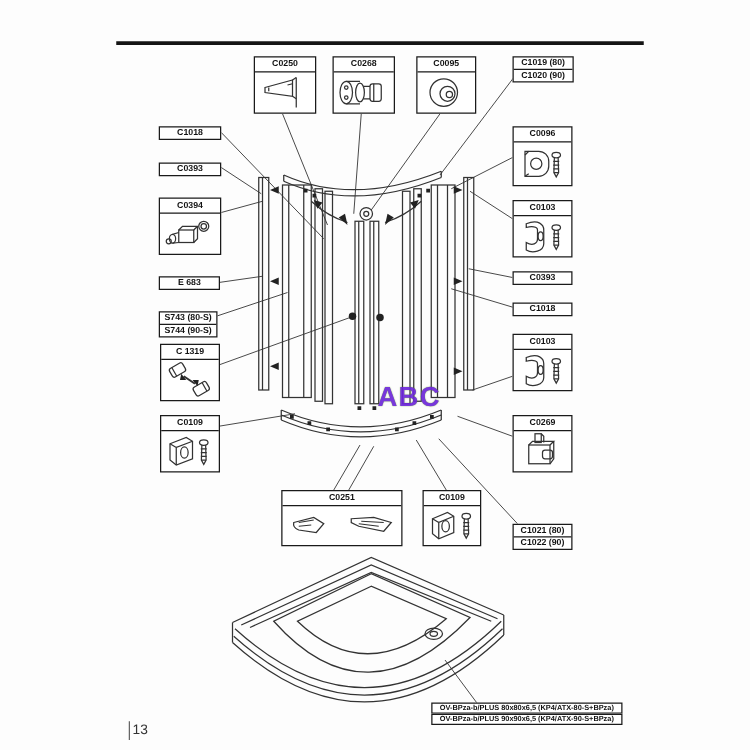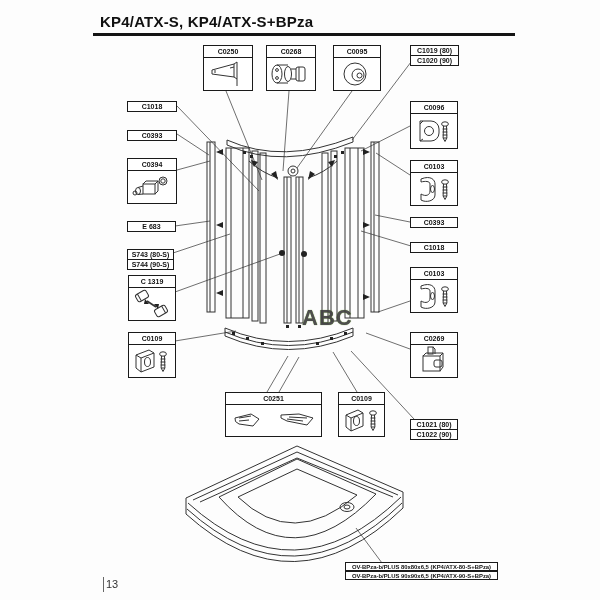--- a/index.html
+++ b/index.html
@@ -14,35 +14,34 @@
   .pb-title{height:11px;line-height:11px;text-align:center;font-size:7px;font-weight:bold;
             border-bottom:1px solid #1a1a1a;white-space:nowrap;overflow:visible;}
   .pb-icon{flex:1;display:flex;align-items:center;justify-content:center;}
   .part-label{position:absolute;border:1.2px solid #1a1a1a;background:#fff;box-sizing:border-box;
               text-align:center;font-size:7px;font-weight:bold;line-height:9px;white-space:nowrap;}
   .label-row{height:9px;line-height:9px;}
   .label-row.first{border-bottom:1px solid #1a1a1a;}
   .tray-label{position:absolute;border:1px solid #1a1a1a;background:#fff;box-sizing:border-box;
               font-size:5.9px;font-weight:bold;line-height:8px;text-align:center;white-space:nowrap;}
   .watermark{position:absolute;left:302px;top:305px;font-size:22px;font-weight:bold;
-             letter-spacing:1px;color:#404040;opacity:.92;
+             letter-spacing:1px;color:#6d28d9;opacity:.92;
              text-shadow:0 0 1px #5a8f1f;}
   .page-number{position:absolute;left:106px;top:578px;font-size:11px;color:#333;}
   .page-number-tick{position:absolute;left:103px;top:577px;width:1px;height:15px;background:#666;}
   svg{display:block;}
   .ln{stroke:#4a4a4a;stroke-width:.8;}
   .art{stroke:#333;stroke-width:1;fill:none;}
   .artf{fill:#222;stroke:none;}
 </style>
 </head>
 <body>
 
 <div class="page">
 
-  <div class="page-title">KP4/ATX-S, KP4/ATX-S+BPza</div>
   <div class="title-rule"></div>
 
   <svg width="0" height="0">
     <defs>
       <g id="g-screw" fill="none" stroke="#333" stroke-width="1">
         <ellipse cx="0" cy="3" rx="3.4" ry="2.2"></ellipse>
         <path d="M-1.5,5 L-1.9,17 L0,20.5 L1.9,17 L1.5,5"></path>
         <path d="M-2.4,8 h4.8 M-2.4,11 h4.8 M-2.3,14 h4.6 M-1.8,17 h3.6"></path>
       </g>
     </defs>

